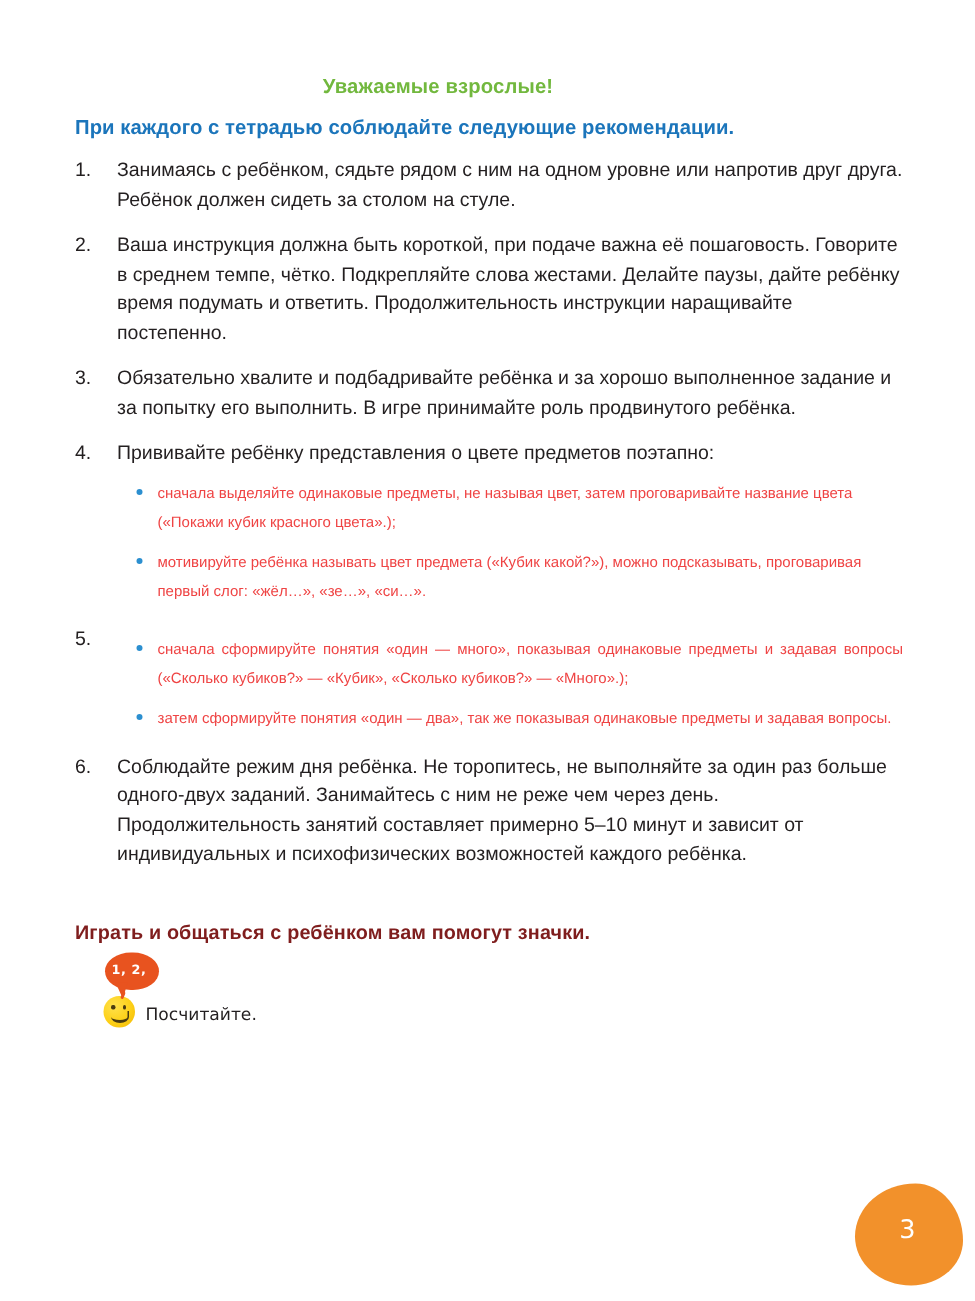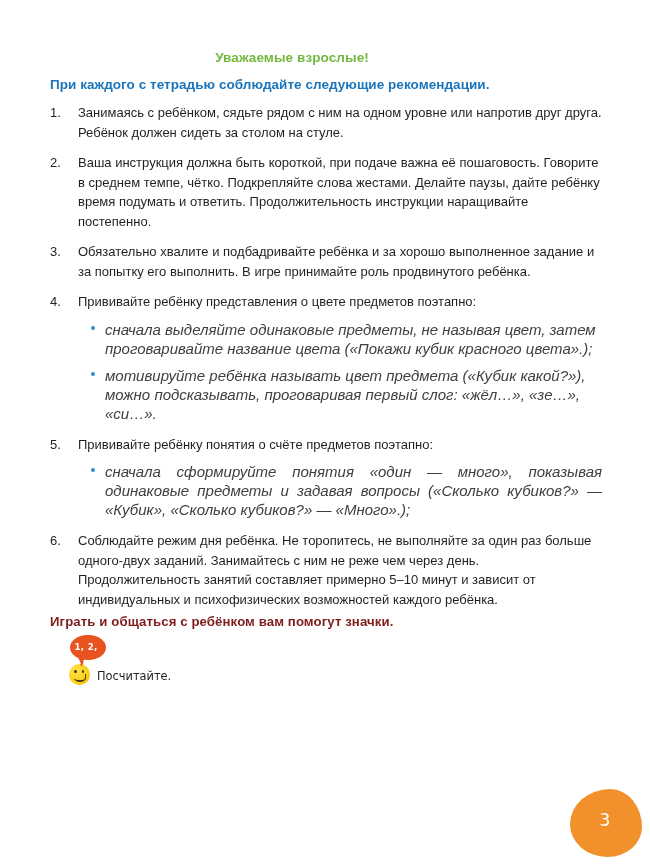--- a/index.html
+++ b/index.html
@@ -97,24 +97,23 @@
   }
   .bullet-dot i {
     display: block;
     width: 4px;
     height: 4px;
     border-radius: 50%;
     background: #2b8fd0;
   }
   .bullet-text {
     flex: 1 1 auto;
-    font-size: 15px;
+    font-size: 10px;
     line-height: 19px;
-    color: #404040;
-    font-style: italic;
+    color: #ef4444;
   }
   .bullet-text.justify { text-align: justify; }
 
   
   .title-orange {
     position: absolute;
     top: 614px;
     left: 50px;
     width: 560px;
     font-size: 13.2px;
@@ -319,27 +318,32 @@
                 <i></i>
               </div>
               <div class="bullet-text">мотивируйте ребёнка называть цвет предмета («Кубик какой?»), можно подсказывать, проговаривая первый слог: «жёл…», «зе…», «си…».</div>
             </div>
           </div>
         </div>
       </div>
       <div class="num-item">
         <div class="num-marker">5.</div>
         <div style="flex: 1 1 auto;">
-          <div class="num-text">Прививайте ребёнку понятия о счёте предметов поэтапно:</div>
           <div class="bullets">
             <div class="bullet-item">
               <div class="bullet-dot">
                 <i></i>
               </div>
               <div class="bullet-text justify">сначала сформируйте понятия «один — много», показывая одинаковые предметы и задавая вопросы («Сколько кубиков?» — «Кубик», «Сколько кубиков?» — «Много».);</div>
+            </div>
+            <div class="bullet-item">
+              <div class="bullet-dot">
+                <i></i>
+              </div>
+              <div class="bullet-text justify">затем сформируйте понятия «один — два», так же показывая одинаковые предметы и задавая вопросы.</div>
             </div>
           </div>
         </div>
       </div>
       <div class="num-item">
         <div class="num-marker">6.</div>
         <div style="flex: 1 1 auto;">
           <div class="num-text">Соблюдайте режим дня ребёнка. Не торопитесь, не выполняйте за один раз больше одного-двух заданий. Занимайтесь с ним не реже чем через день. Продолжительность занятий составляет примерно 5–10 минут и зависит от индивидуальных и психофизических возможностей каждого ребёнка.</div>
         </div>
       </div>

